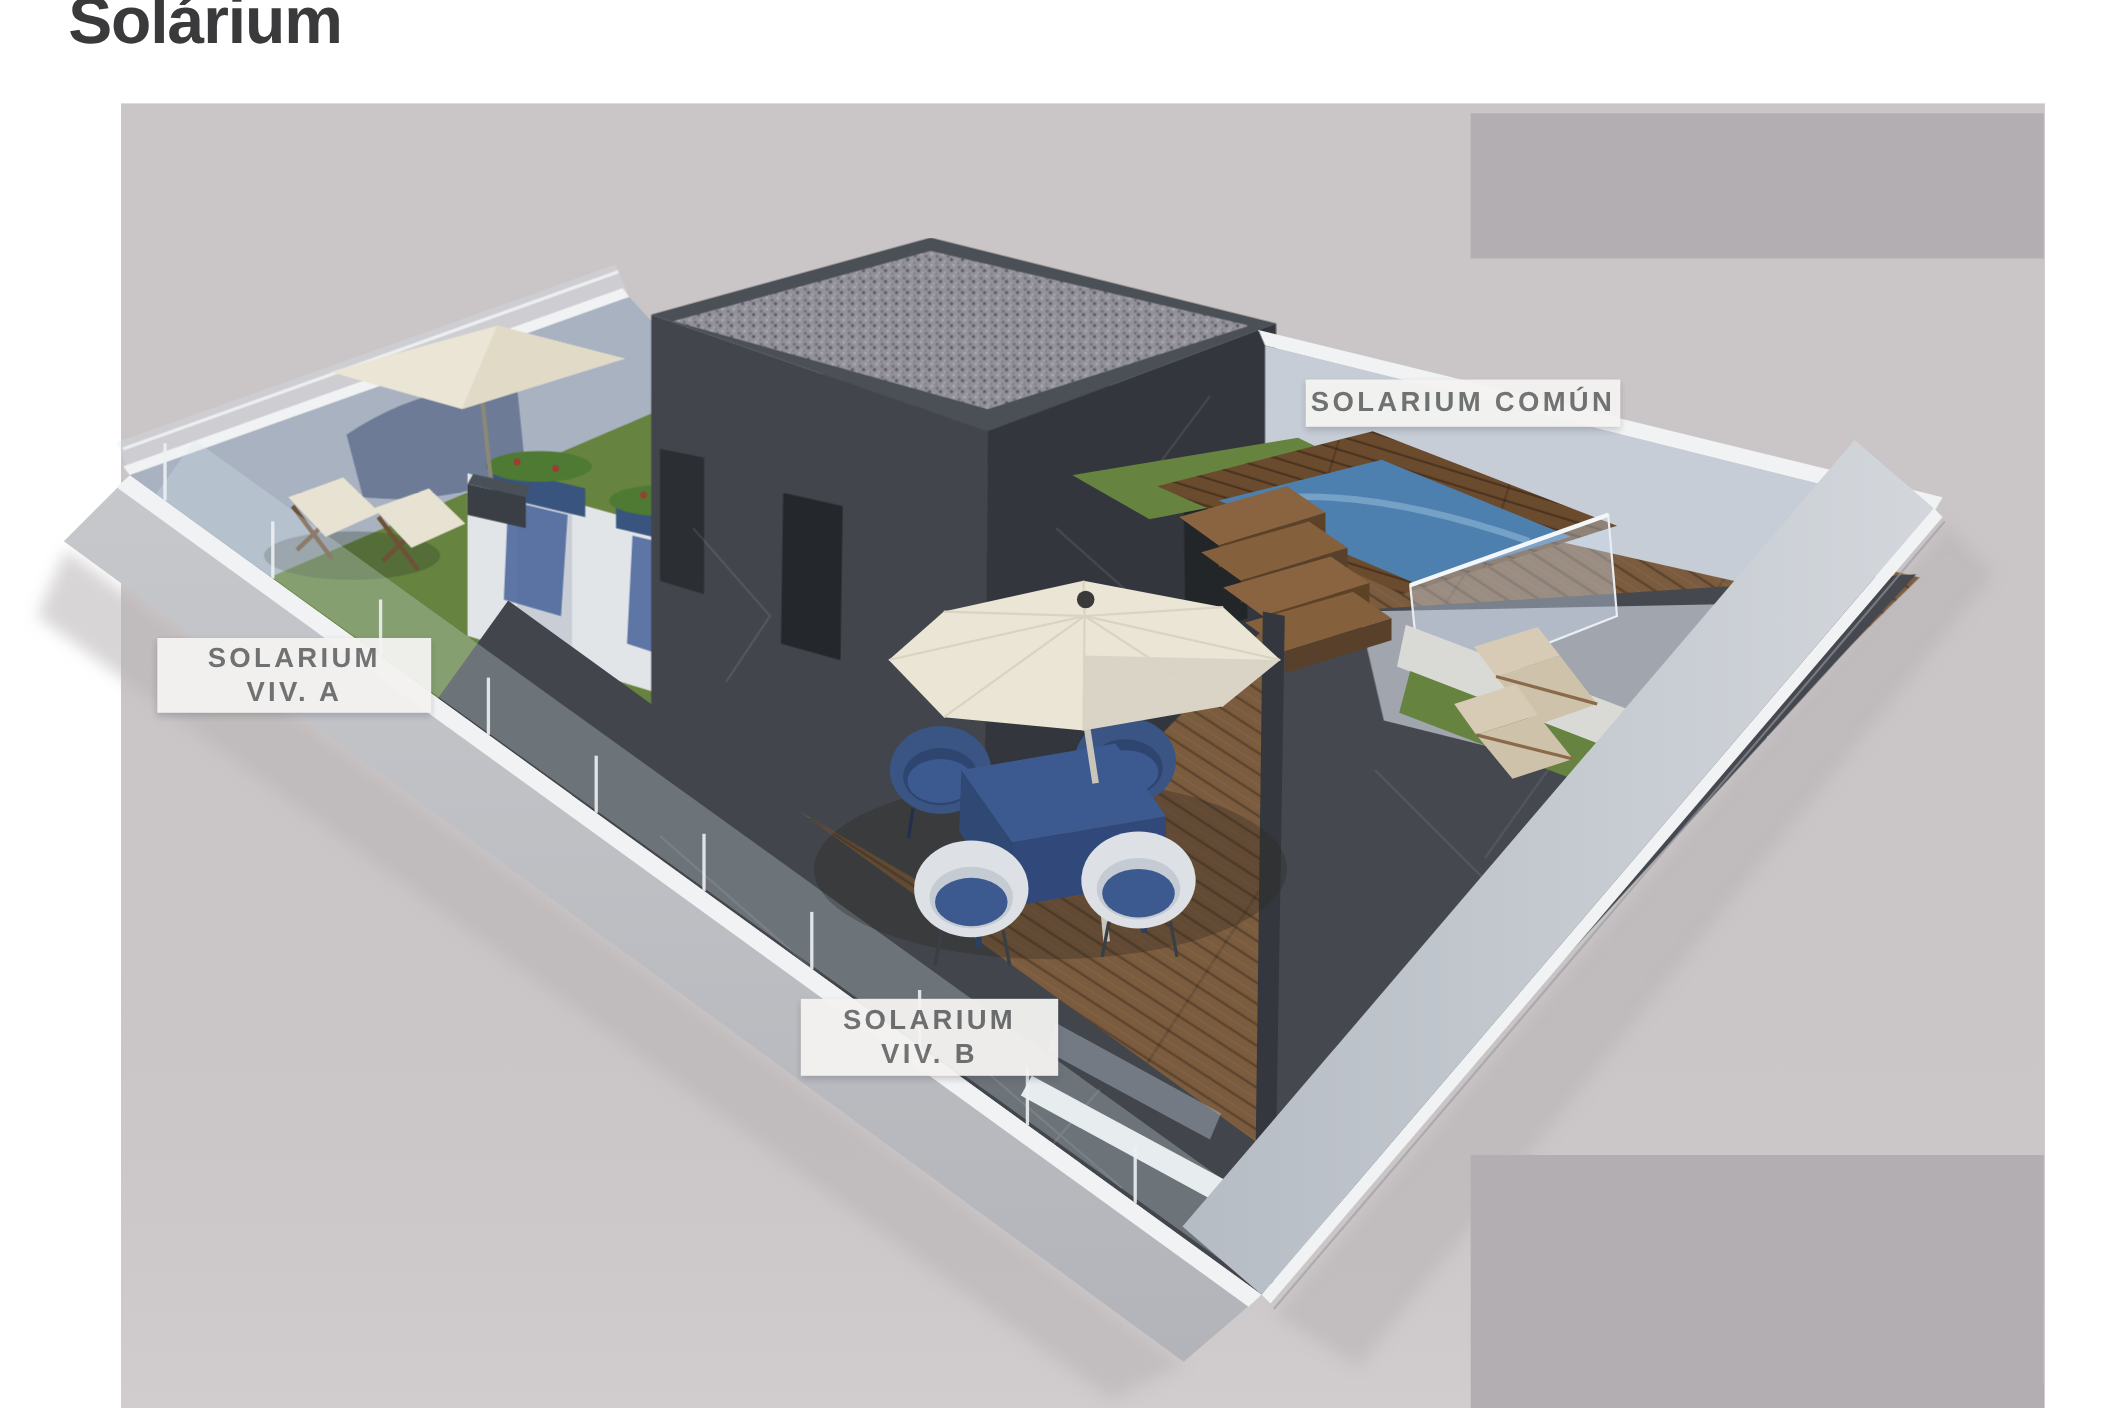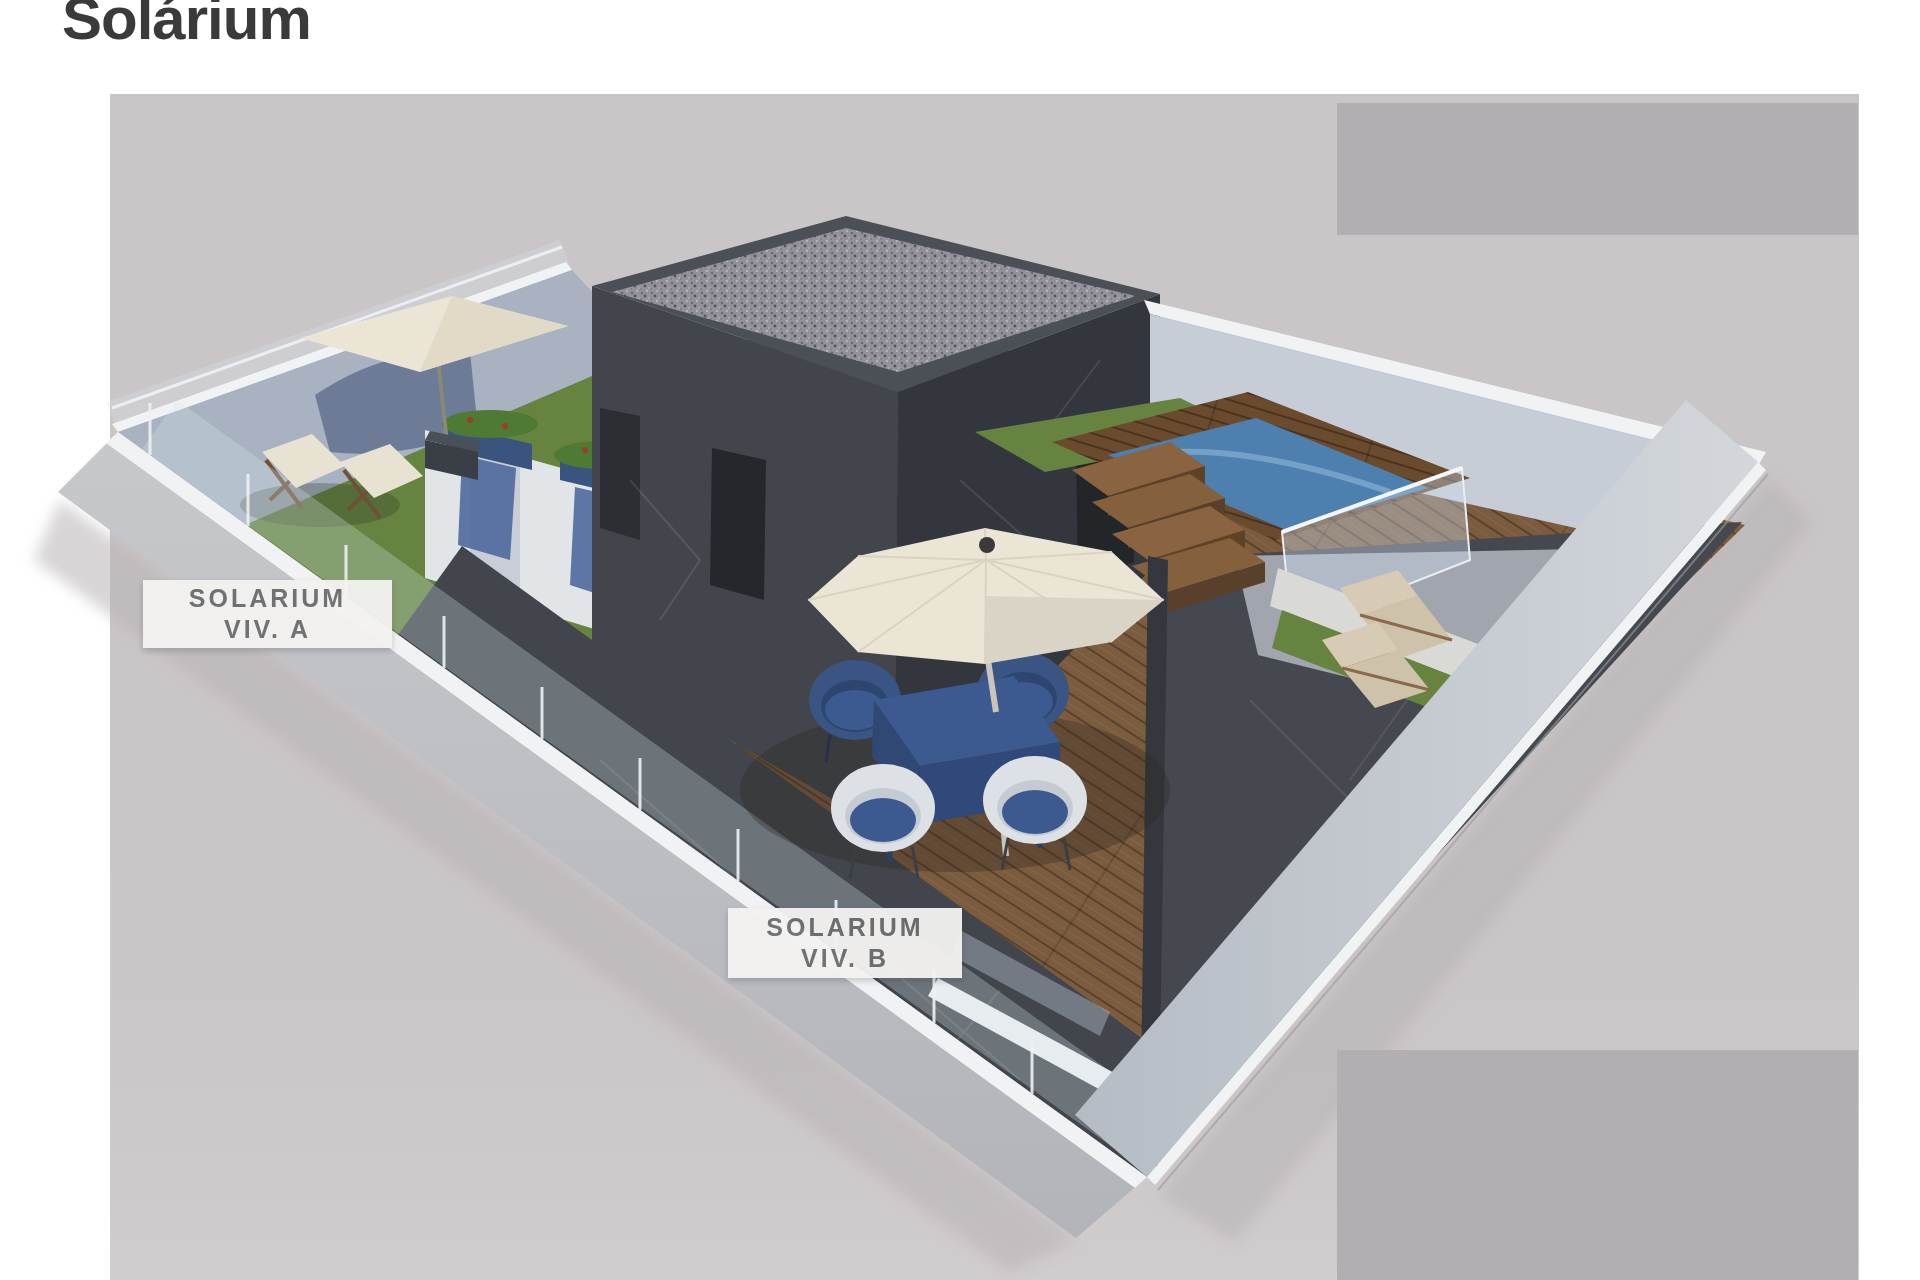--- a/index.html
+++ b/index.html
@@ -294,20 +294,23 @@
       <circle cx="987" cy="545" r="8" fill="#3a3a3a"></circle>
     </g>
 
     <g>
       <rect x="1337" y="103" width="521" height="132" style="fill:var(--redaction,#b3aeb2)"></rect>
       <rect x="1337" y="1050" width="521" height="230" style="fill:var(--redaction,#b3aeb2)"></rect>
     </g>
   </svg>
 
 
+  <div class="floor-label label-comun">
+    <span>SOLARIUM COMÚN</span>
+  </div>
 
   <div class="floor-label label-viv-a">
     <span>SOLARIUM</span>
     <span>VIV. A</span>
   </div>
 
   <div class="floor-label label-viv-b">
     <span>SOLARIUM</span>
     <span>VIV. B</span>
   </div>

